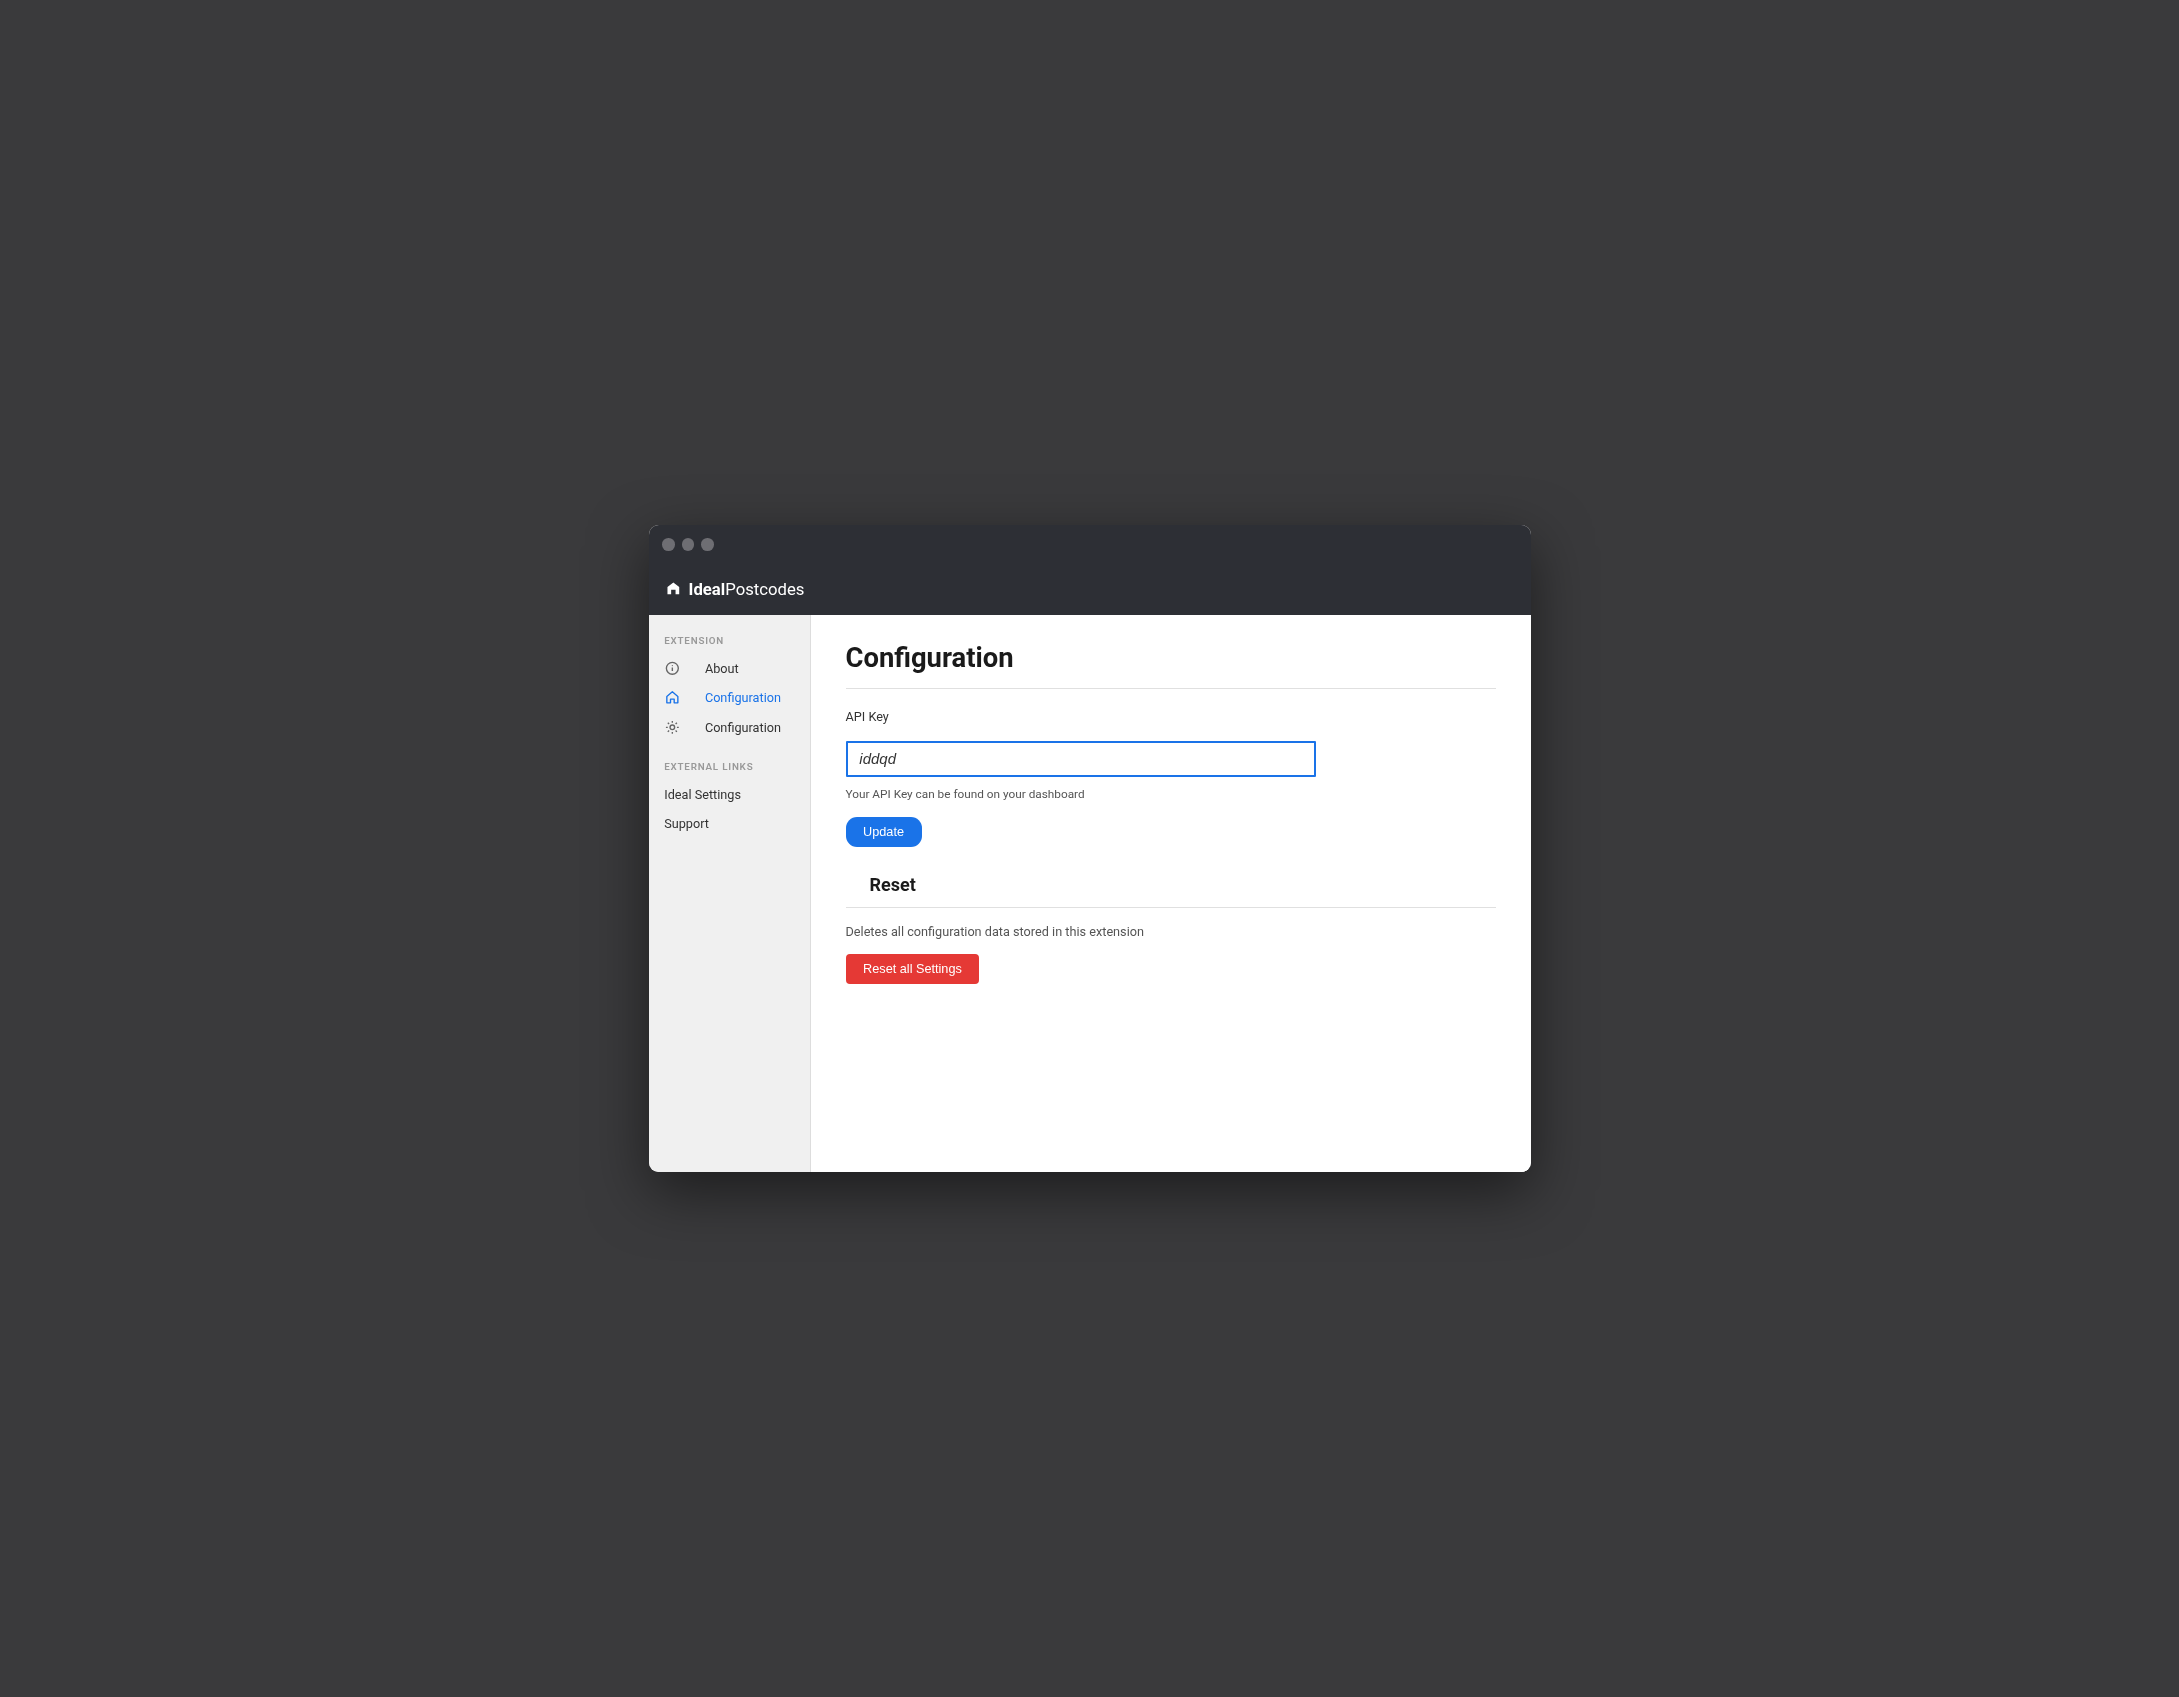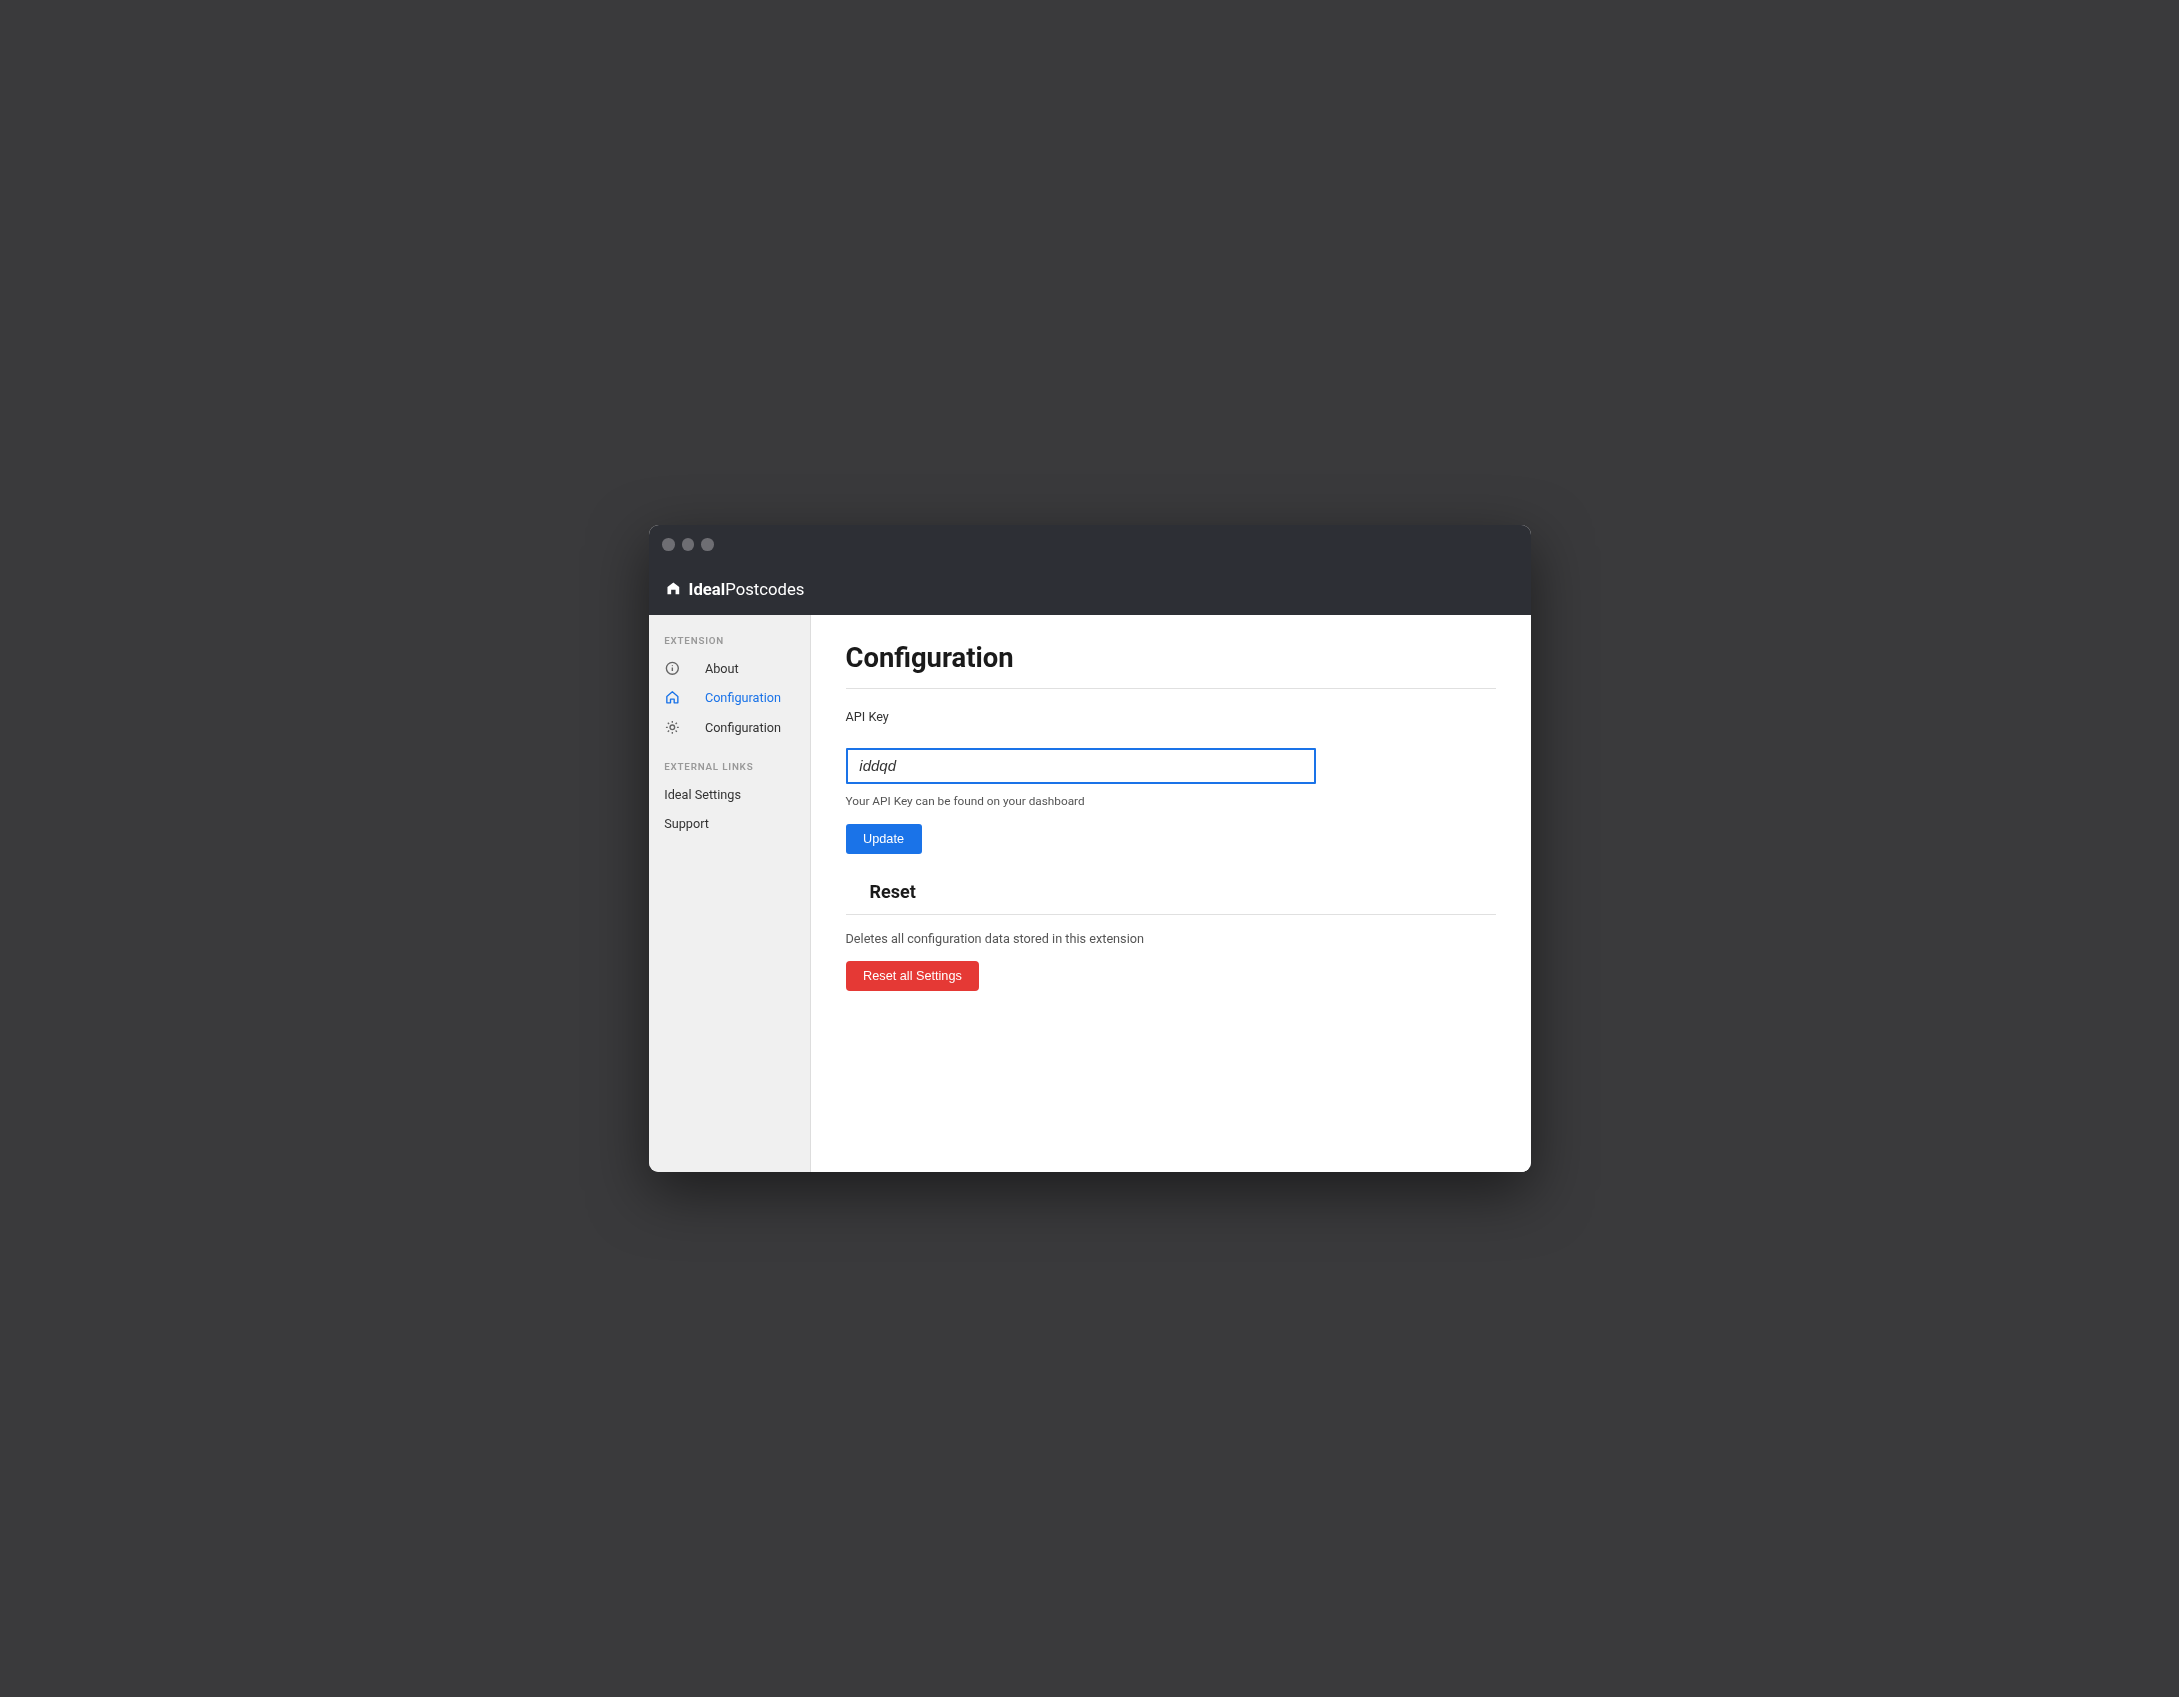--- a/index.html
+++ b/index.html
@@ -166,21 +166,21 @@
 
     .section-divider {
       border: none;
       border-top: 1px solid #e0e0e0;
       margin-bottom: 19.6px;
     }
 
     .field-label {
       font-size: 12.7px;
       color: #333;
-      margin-bottom: 24px;
+      margin-bottom: 17px;
       font-weight: 400;
     }
 
     .api-key-input {
       width: 470px;
       padding: 7.8px 11.8px;
       font-size: 15px;
       border: 2px solid #1a73e8;
       border-radius: 1px;
       outline: none;
@@ -193,21 +193,21 @@
       color: #555;
       margin-top: 10px;
       margin-bottom: 15.7px;
     }
 
     .btn-update {
       background: #1a73e8;
       color: white;
       border: none;
       padding: 7.8px 17.6px;
-      border-radius: 3px;
+      border-radius: 11px;
       font-size: 12.7px;
       font-weight: 500;
       cursor: pointer;
     }
 
     .reset-section {
       margin-top: 27.4px;
     }
 
     .reset-title {

